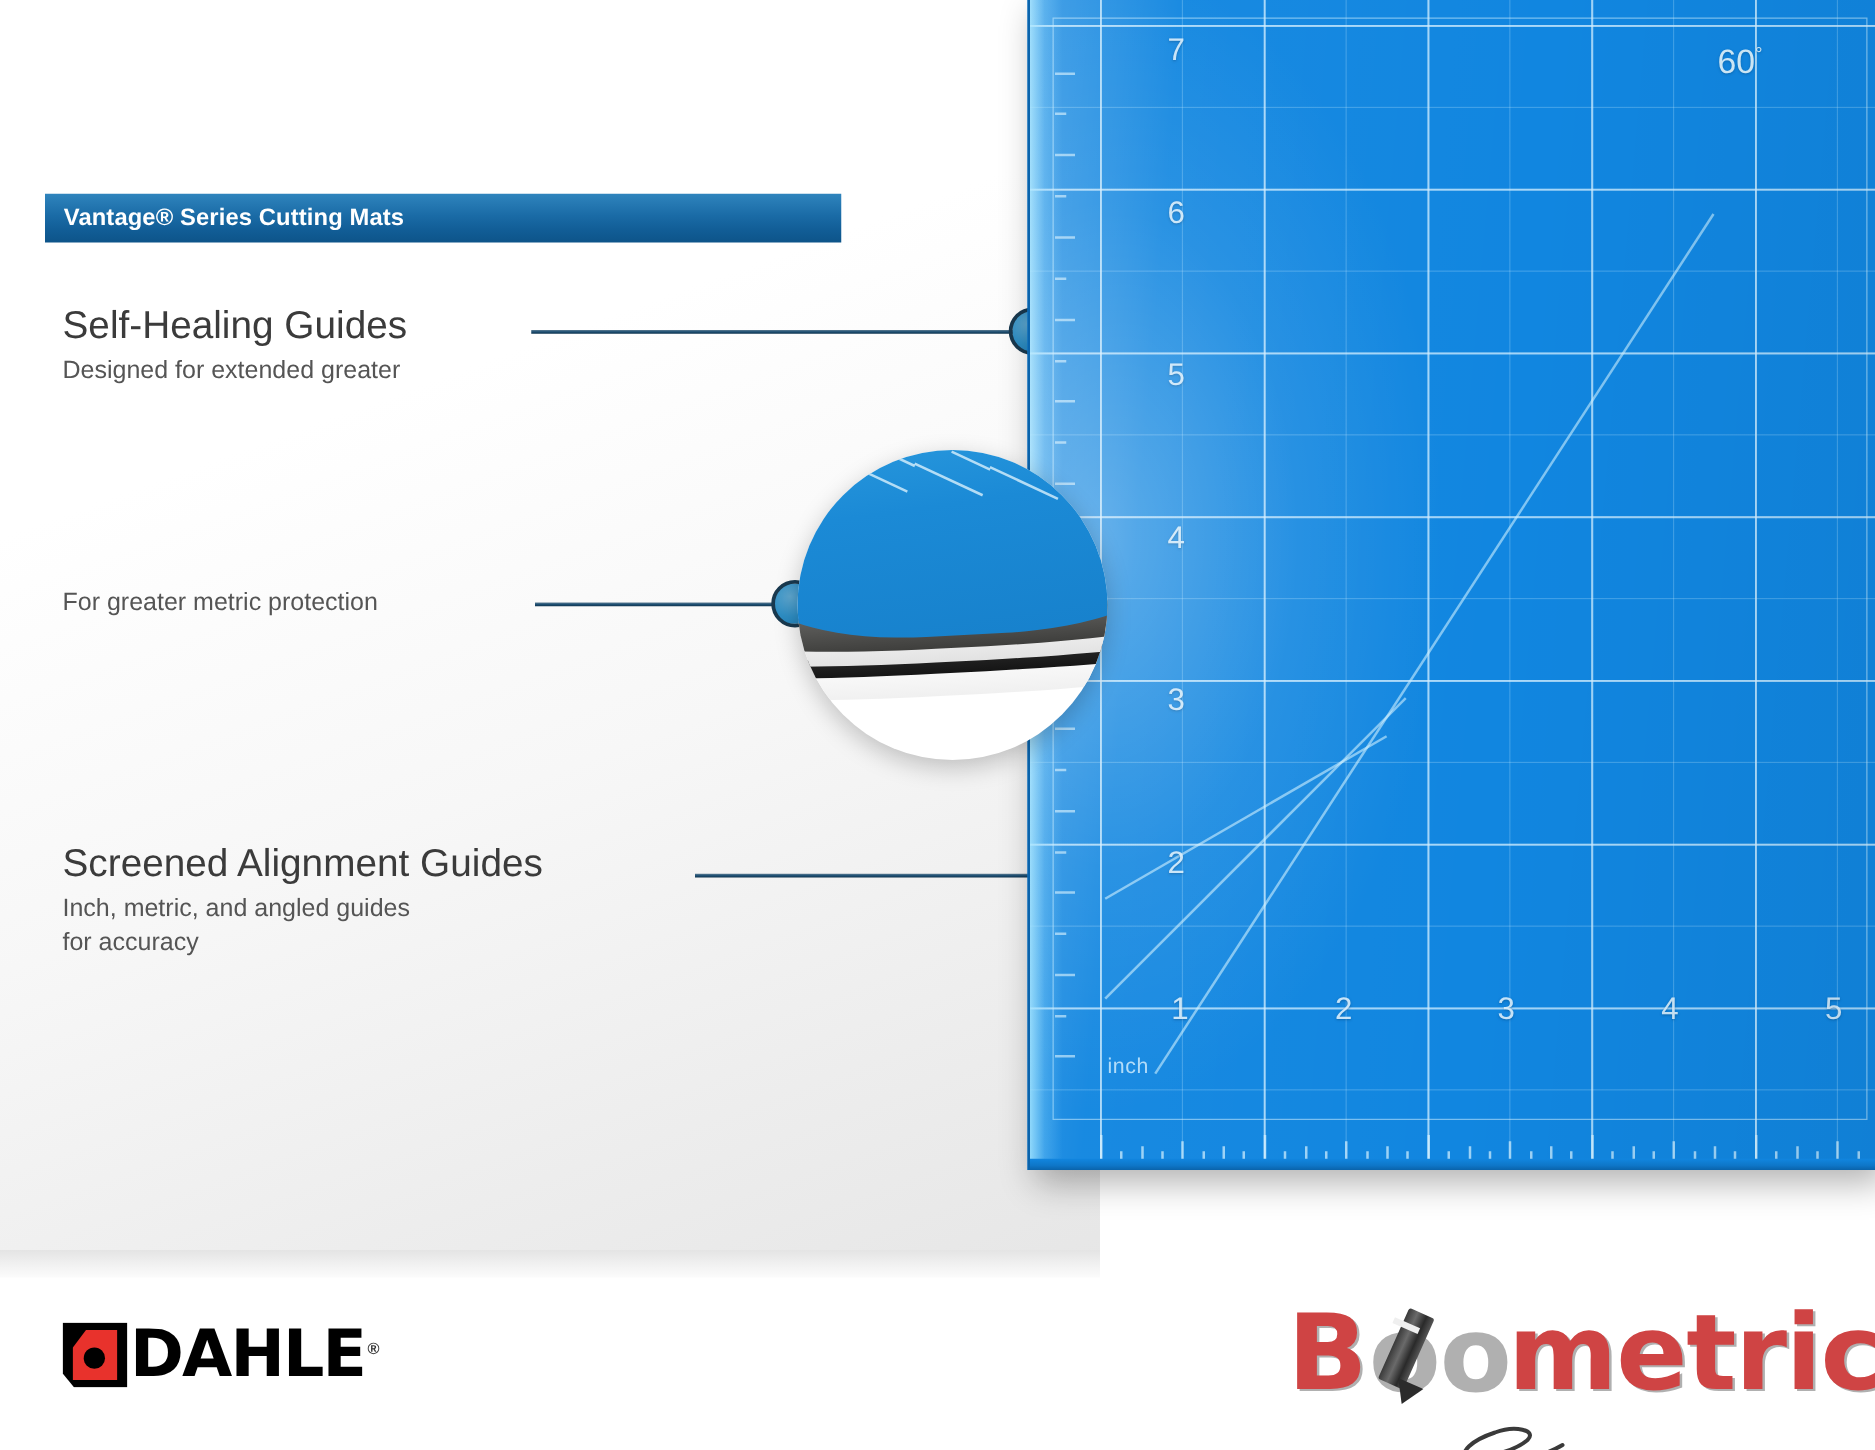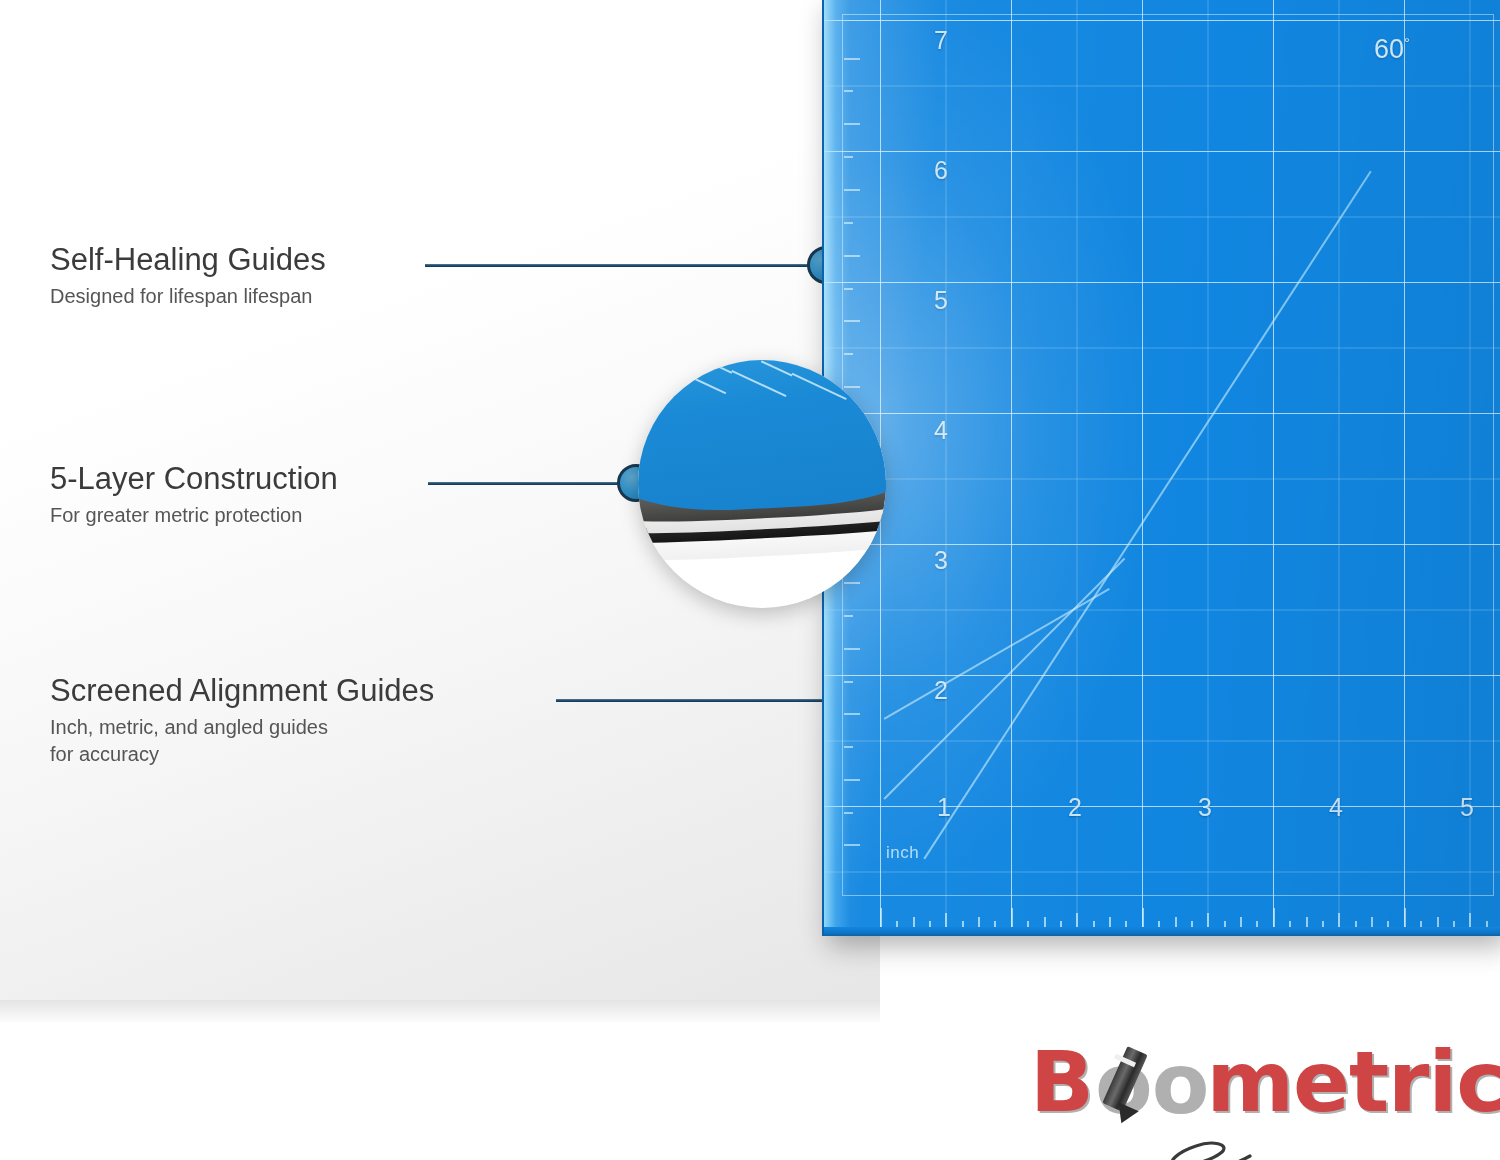--- a/index.html
+++ b/index.html
@@ -339,30 +339,32 @@
 </style>
 </head>
 <body>
 
 <div id="page">
 
   <div class="left-panel"></div>
   <div class="panel-bottom-fade"></div>
 
 
+  <div class="subtitle-bar">
+    <span class="subtitle-bar-text">Vantage® Series Cutting Mats</span>
+  </div>
 
   <div class="feature" style="left:50px; top:244px;">
     <div class="feature-title">Self-Healing Guides</div>
-    <div class="feature-desc">Designed for lifespan lifespan</div>
+    <div class="feature-desc">Designed for extended greater</div>
   </div>
   <div class="leader" style="left:425px; top:264px; width:400px;"></div>
   <div class="dot" style="left:807px; top:246px;"></div>
 
   <div class="feature" style="left:50px; top:463px;">
-    <div class="feature-title">5-Layer Construction</div>
     <div class="feature-desc">For greater metric protection</div>
   </div>
   <div class="leader" style="left:428px; top:482px; width:195px;"></div>
   <div class="dot" style="left:617px; top:464px;"></div>
 
   <div class="feature" style="left:50px; top:675px;">
     <div class="feature-title">Screened Alignment Guides</div>
     <div class="feature-desc">Inch, metric, and angled guides
 for accuracy</div>
   </div>
@@ -484,20 +486,27 @@
       <div class="mag-mark" style="left:126px; top:50px; width:60px; transform:rotate(28deg);"></div>
       <div class="mag-mark" style="left:156px; top:42px; width:34px; transform:rotate(28deg);"></div>
       <div class="mag-mark" style="left:186px; top:56px; width:60px; transform:rotate(28deg);"></div>
       <div class="mag-mark" style="left:55px; top:62px; width:120px; transform:rotate(-62deg);"></div>
       <div class="mag-inch">inch</div>
     </div>
   </div>
 
   <div class="footer"></div>
 
+  <div class="dahle-logo">
+    <div class="dahle-mark">
+      <div class="dahle-mark-inner"></div>
+      <div class="dahle-mark-hole"></div>
+    </div>
+    <div class="dahle-text"><span>DAHLE</span><span class="dahle-reg">®</span></div>
+  </div>
 
   <div class="bonetel">
     <div class="bonetel-text"><span>B</span><span class="bonetel-gap">oo</span><span>metric</span></div>
     <div class="pencil"></div>
     <div class="pencil-band"></div>
     <div class="pencil-tip"></div>
     <svg class="scribble" width="160" height="60">
       <path d="M4 50 C 30 54, 80 48, 96 34 C 104 26, 86 22, 70 28 C 52 34, 40 44, 48 50 C 58 57, 100 52, 124 38" fill="none" stroke="#3a3a3a" stroke-width="3.2" stroke-linecap="round"></path>
     </svg>
   </div>

